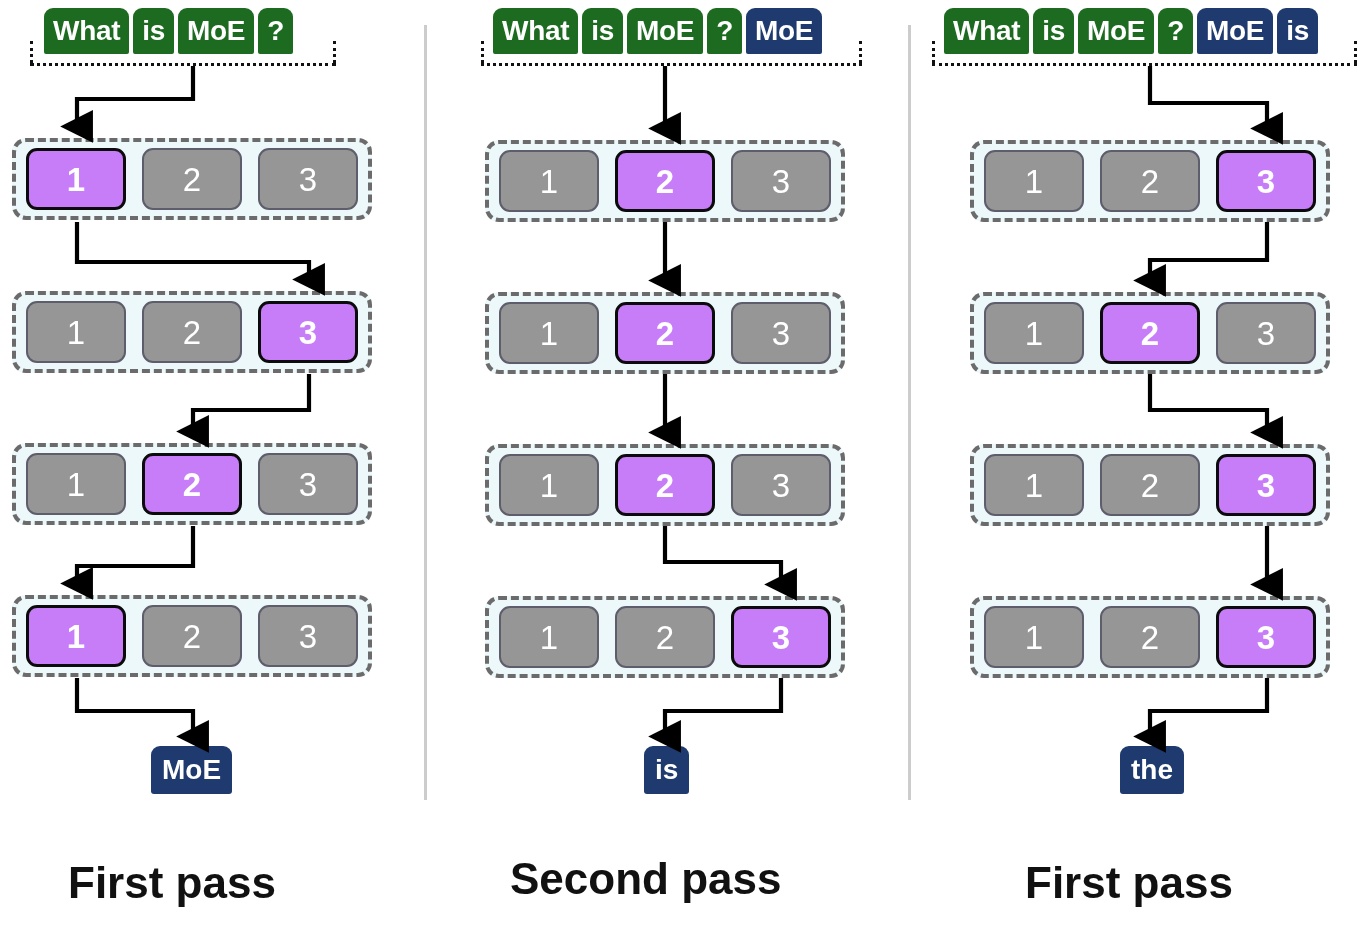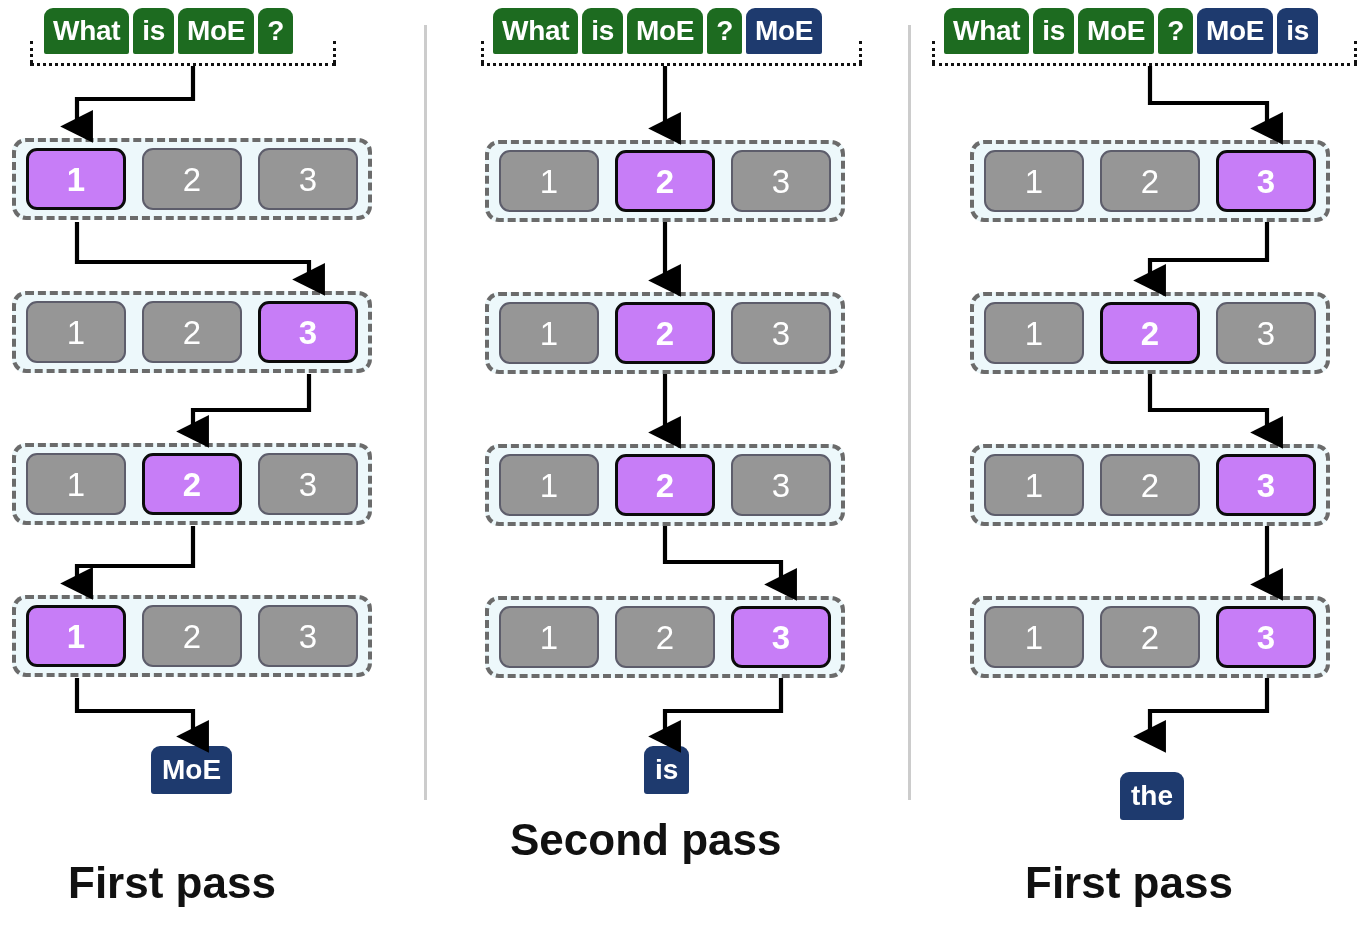--- a/index.html
+++ b/index.html
@@ -155,21 +155,21 @@
         <div class="expert inactive">3</div>
       </div>
     <div class="layer" id="layer-1-3" style="left:485px;top:596px;width:360px;height:82px;">
         <div class="expert inactive">1</div>
         <div class="expert inactive">2</div>
         <div class="expert active">3</div>
       </div>
 
     <div class="out-token" id="out-1" style="left:644px;top:746px;">is</div>
 
-    <div class="caption" style="left:510px;top:815px;">Second pass</div>
+    <div class="caption" style="left:510px;top:854px;">Second pass</div>
   </div>
 
   <div class="divider" style="left:908px;"></div>
 
   <div class="column">
 
     <div class="token-strip" id="strip-2" style="left:944px;top:8px;">
         <span class="token prompt">What</span>
         <span class="token prompt">is</span>
         <span class="token prompt">MoE</span>
@@ -193,21 +193,21 @@
         <div class="expert inactive">1</div>
         <div class="expert inactive">2</div>
         <div class="expert active">3</div>
       </div>
     <div class="layer" id="layer-2-3" style="left:970px;top:596px;width:360px;height:82px;">
         <div class="expert inactive">1</div>
         <div class="expert inactive">2</div>
         <div class="expert active">3</div>
       </div>
 
-    <div class="out-token" id="out-2" style="left:1120px;top:772px;">the</div>
+    <div class="out-token" id="out-2" style="left:1120px;top:746px;">the</div>
 
     <div class="caption" style="left:1025px;top:858px;">First pass</div>
   </div>
 
   <svg class="edges" viewBox="0 0 1372 932">
     <defs>
       <marker id="arw" markerWidth="9" markerHeight="9" refX="4.2" refY="4.4" orient="auto" markerUnits="strokeWidth">
         <path d="M0.4,0.6 L8.2,0.6 L4.3,8.4 Z" fill="#000000"></path>
       </marker>
     </defs>

